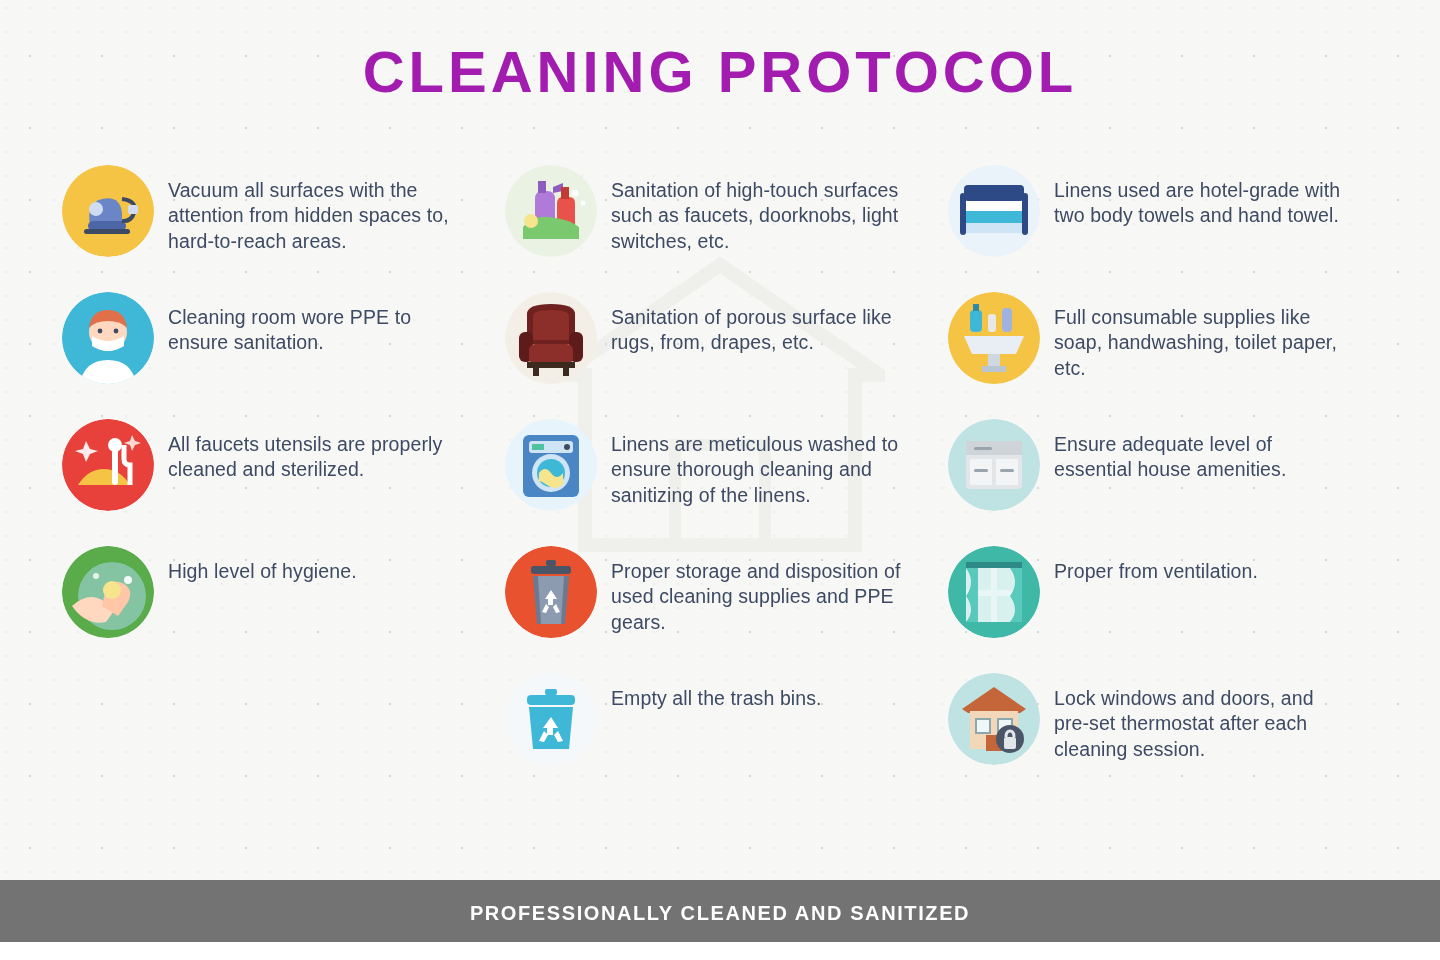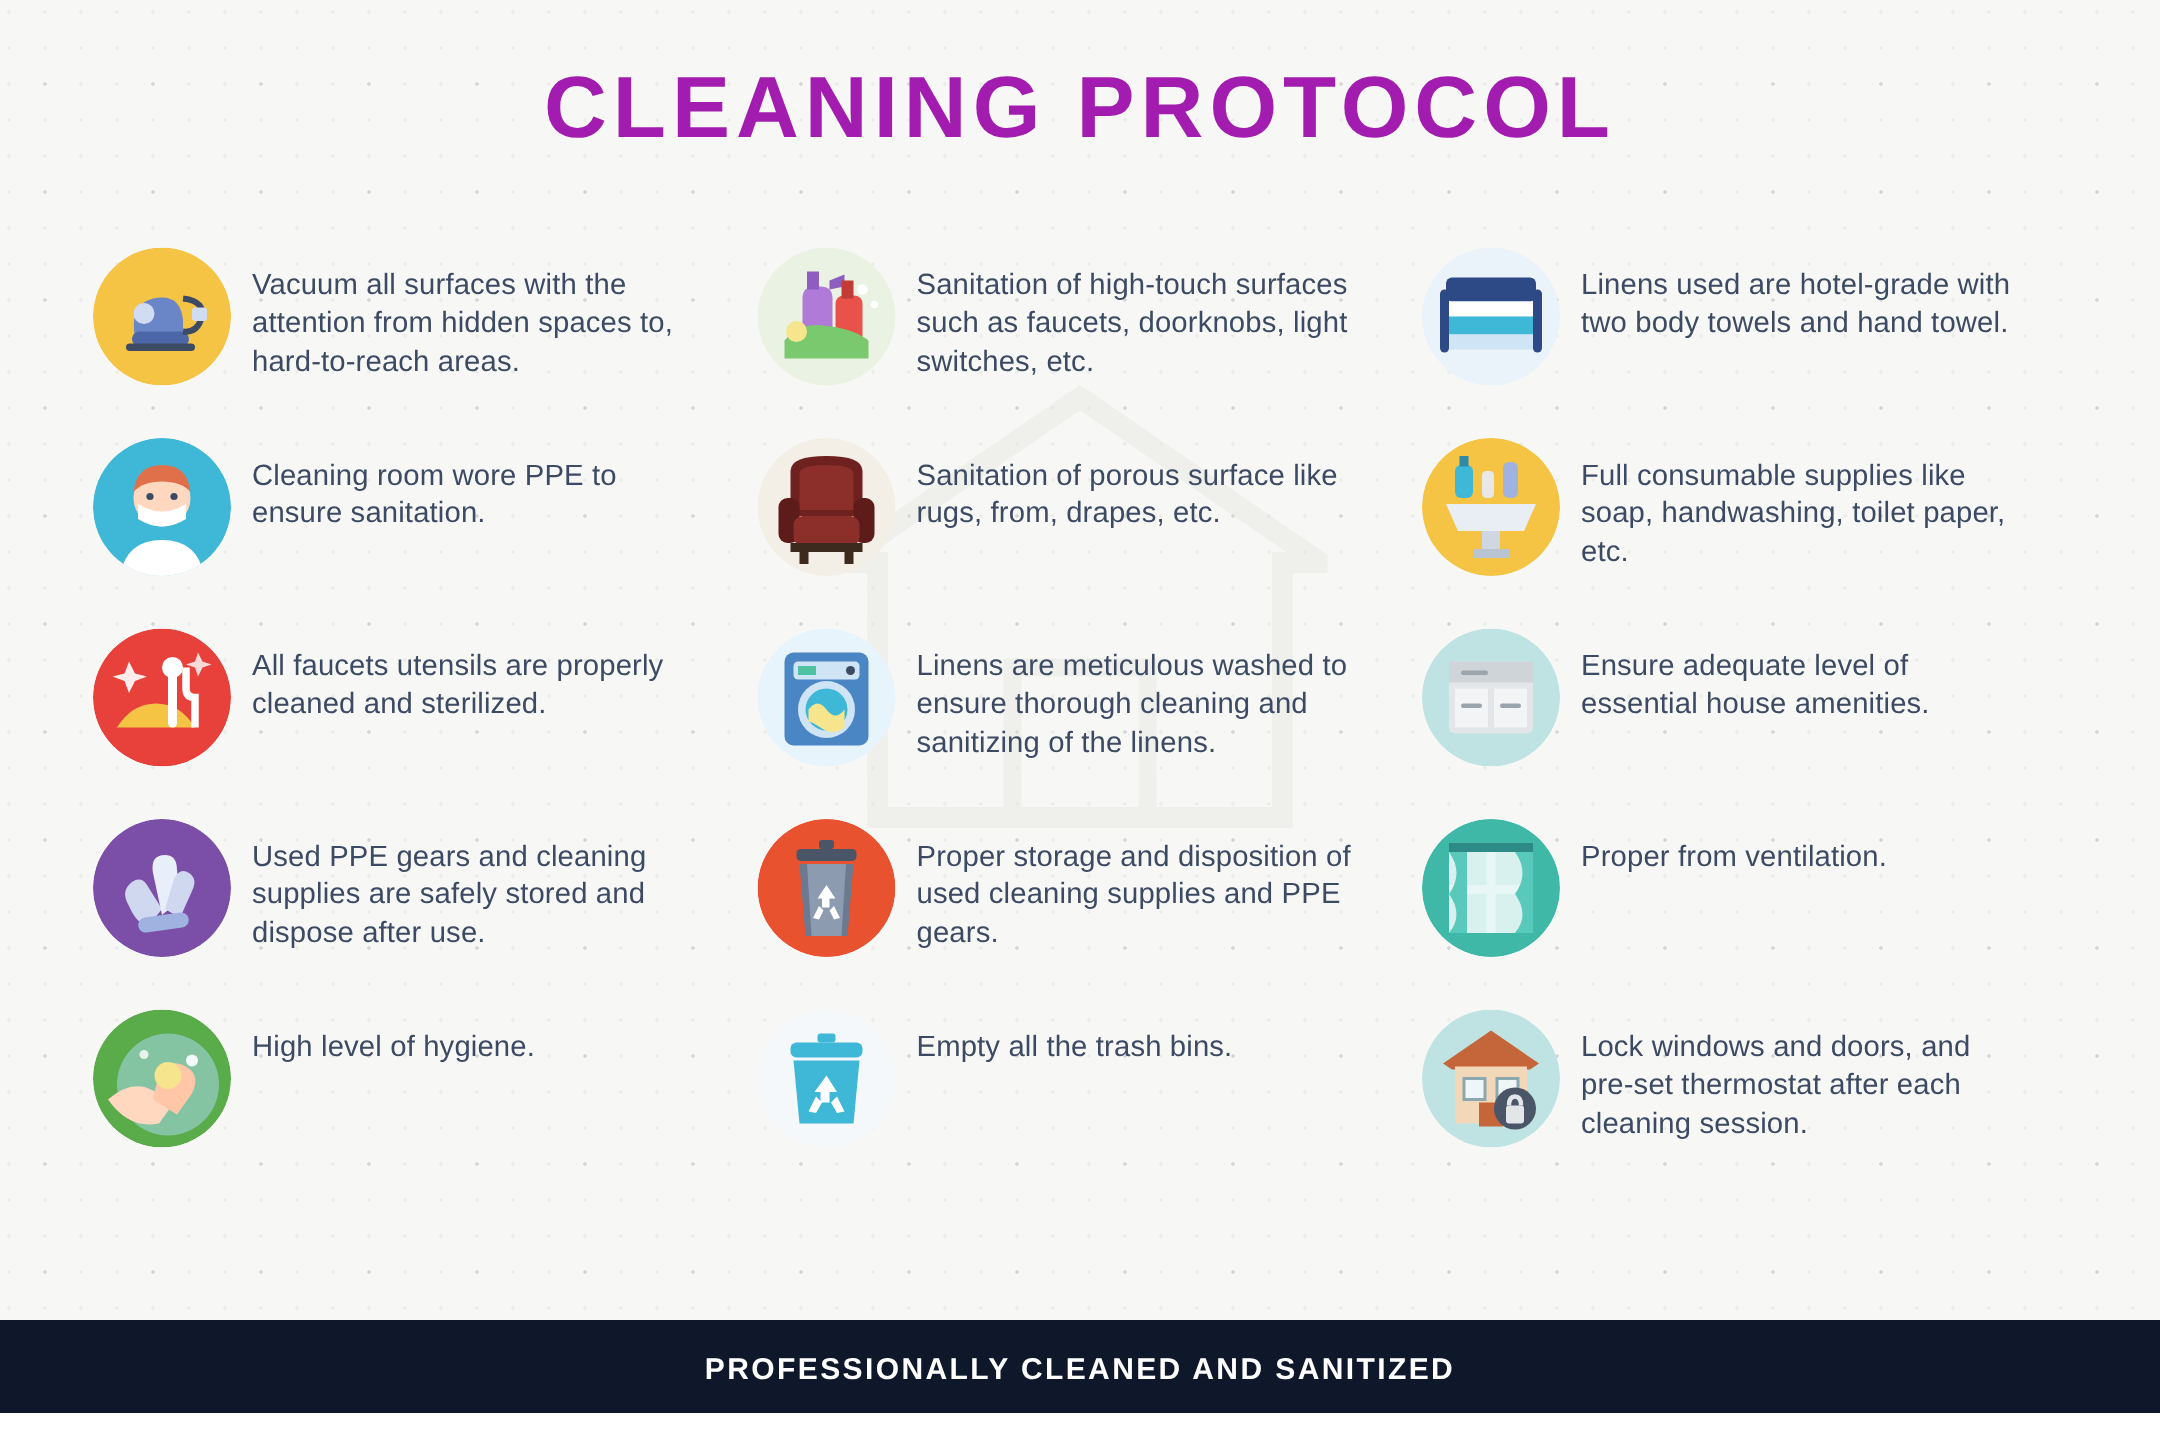--- a/index.html
+++ b/index.html
@@ -83,21 +83,21 @@
     max-width: 300px;
     letter-spacing: 0.1px;
   }
   .col2 .row-text { max-width: 300px; }
   .footer {
     position: absolute;
     left: 0;
     bottom: 0;
     width: 1440px;
     height: 80px;
-    background: #0f172a;
+    background: #737373;
     display: flex;
     align-items: center;
     justify-content: center;
   }
   .footer-inner {
     color: #ffffff;
     font-size: 20px;
     letter-spacing: 1.6px;
     font-weight: bold;
     padding-bottom: 14px;
@@ -167,32 +167,20 @@
             <rect x="50" y="26" width="6" height="40" rx="3" fill="#ffffff"></rect>
             <path d="M62 26 l0 14 q0 6 6 6 l0 20" fill="none" stroke="#ffffff" stroke-width="5"></path>
             <circle cx="53" cy="26" r="7" fill="#ffffff"></circle>
             <path d="M24 22 l4 8 l8 2 l-8 3 l-4 8 l-3 -8 l-8 -3 l8 -2z" fill="#ffffff" opacity="0.9"></path>
             <path d="M70 16 l3 6 l6 2 l-6 2 l-3 6 l-2 -6 l-6 -2 l6 -2z" fill="#ffffff" opacity="0.8"></path>
           </svg>
         </div>
         <div class="row-text">All faucets utensils are properly cleaned and sterilized.</div>
       </div>
 
-      <div class="row">
-        <div class="icon-wrap">
-          <svg viewBox="0 0 92 92">
-            <circle cx="46" cy="46" r="46" fill="#7b4ea8"></circle>
-            <path d="M24 58 q-6 -10 2 -16 q6 -4 10 2 l10 16 l-8 10 q-8 2 -14 -12z" fill="#cfd8ef"></path>
-            <path d="M40 36 q-2 -12 8 -12 q8 0 8 10 l2 20 l-12 10 z" fill="#e9eefb"></path>
-            <path d="M54 40 q4 -8 10 -4 q6 4 2 12 l-8 18 l-10 -6z" fill="#cfd8ef"></path>
-            <rect x="30" y="64" width="34" height="10" rx="5" fill="#9fb2e0" transform="rotate(-8 47 69)"></rect>
-          </svg>
-        </div>
-        <div class="row-text">Used PPE gears and cleaning supplies are safely stored and dispose after use.</div>
-      </div>
 
       <div class="row">
         <div class="icon-wrap">
           <svg viewBox="0 0 92 92">
             <circle cx="46" cy="46" r="46" fill="#5aab4a"></circle>
             <circle cx="50" cy="50" r="34" fill="#a8d8ec" opacity="0.55"></circle>
             <path d="M10 60 q16 -14 30 -6 l14 8 l-10 14 q-20 4 -34 -16z" fill="#ffd8bf"></path>
             <path d="M44 42 q8 -10 18 -4 q10 6 4 18 l-10 14 l-16 -10z" fill="#ffc7a8"></path>
             <circle cx="50" cy="44" r="9" fill="#f6e58d"></circle>
             <circle cx="66" cy="34" r="4" fill="#ffffff" opacity="0.9"></circle>

